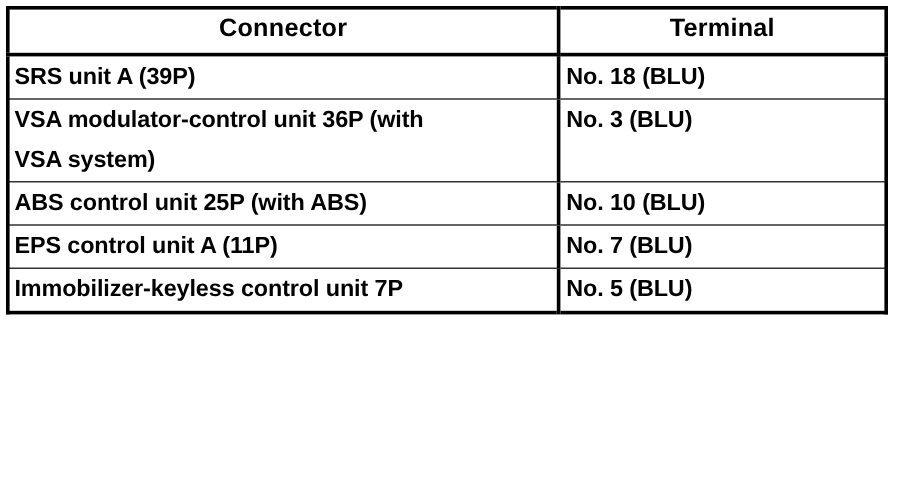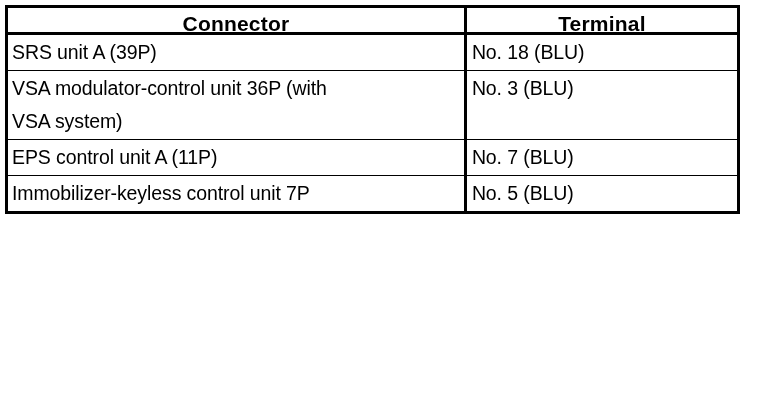--- a/index.html
+++ b/index.html
@@ -50,33 +50,33 @@
     border-bottom: 3px solid #000000;
   }
 
   
   .conn-table th.c-connector,
   .conn-table td.c-connector {
     border-right: 3px solid #000000;
   }
 
   .hdr-cell {
-    height: 24px;
+    height: 36px;
     line-height: 32px;
     text-align: center;
     font-size: 21px;
     font-weight: bold;
     letter-spacing: 0.2px;
     white-space: nowrap;
   }
 
   .cell-body {
     font-size: 19.5px;
     line-height: 33px;
-    font-weight: normal;
+    font-weight: bold;
     padding: 1px 0 1px 4px;
     white-space: pre-line;
     letter-spacing: -0.1px;
   }
 
   .cell-body.term {
     padding-left: 5px;
   }
 
   .row-1 .cell-body { min-height: 33px; }
@@ -118,20 +118,28 @@
       <tr class="row-2">
         <td class="c-connector">
           <div class="cell-body">VSA modulator-control unit 36P (with
 VSA system)</div>
         </td>
         <td class="c-terminal">
           <div class="cell-body term">No. 3 (BLU)</div>
         </td>
       </tr>
 
+      <tr class="row-1">
+        <td class="c-connector">
+          <div class="cell-body">ABS control unit 25P (with ABS)</div>
+        </td>
+        <td class="c-terminal">
+          <div class="cell-body term">No. 10 (BLU)</div>
+        </td>
+      </tr>
 
       <tr class="row-1">
         <td class="c-connector">
           <div class="cell-body">EPS control unit A (11P)</div>
         </td>
         <td class="c-terminal">
           <div class="cell-body term">No. 7 (BLU)</div>
         </td>
       </tr>
 

